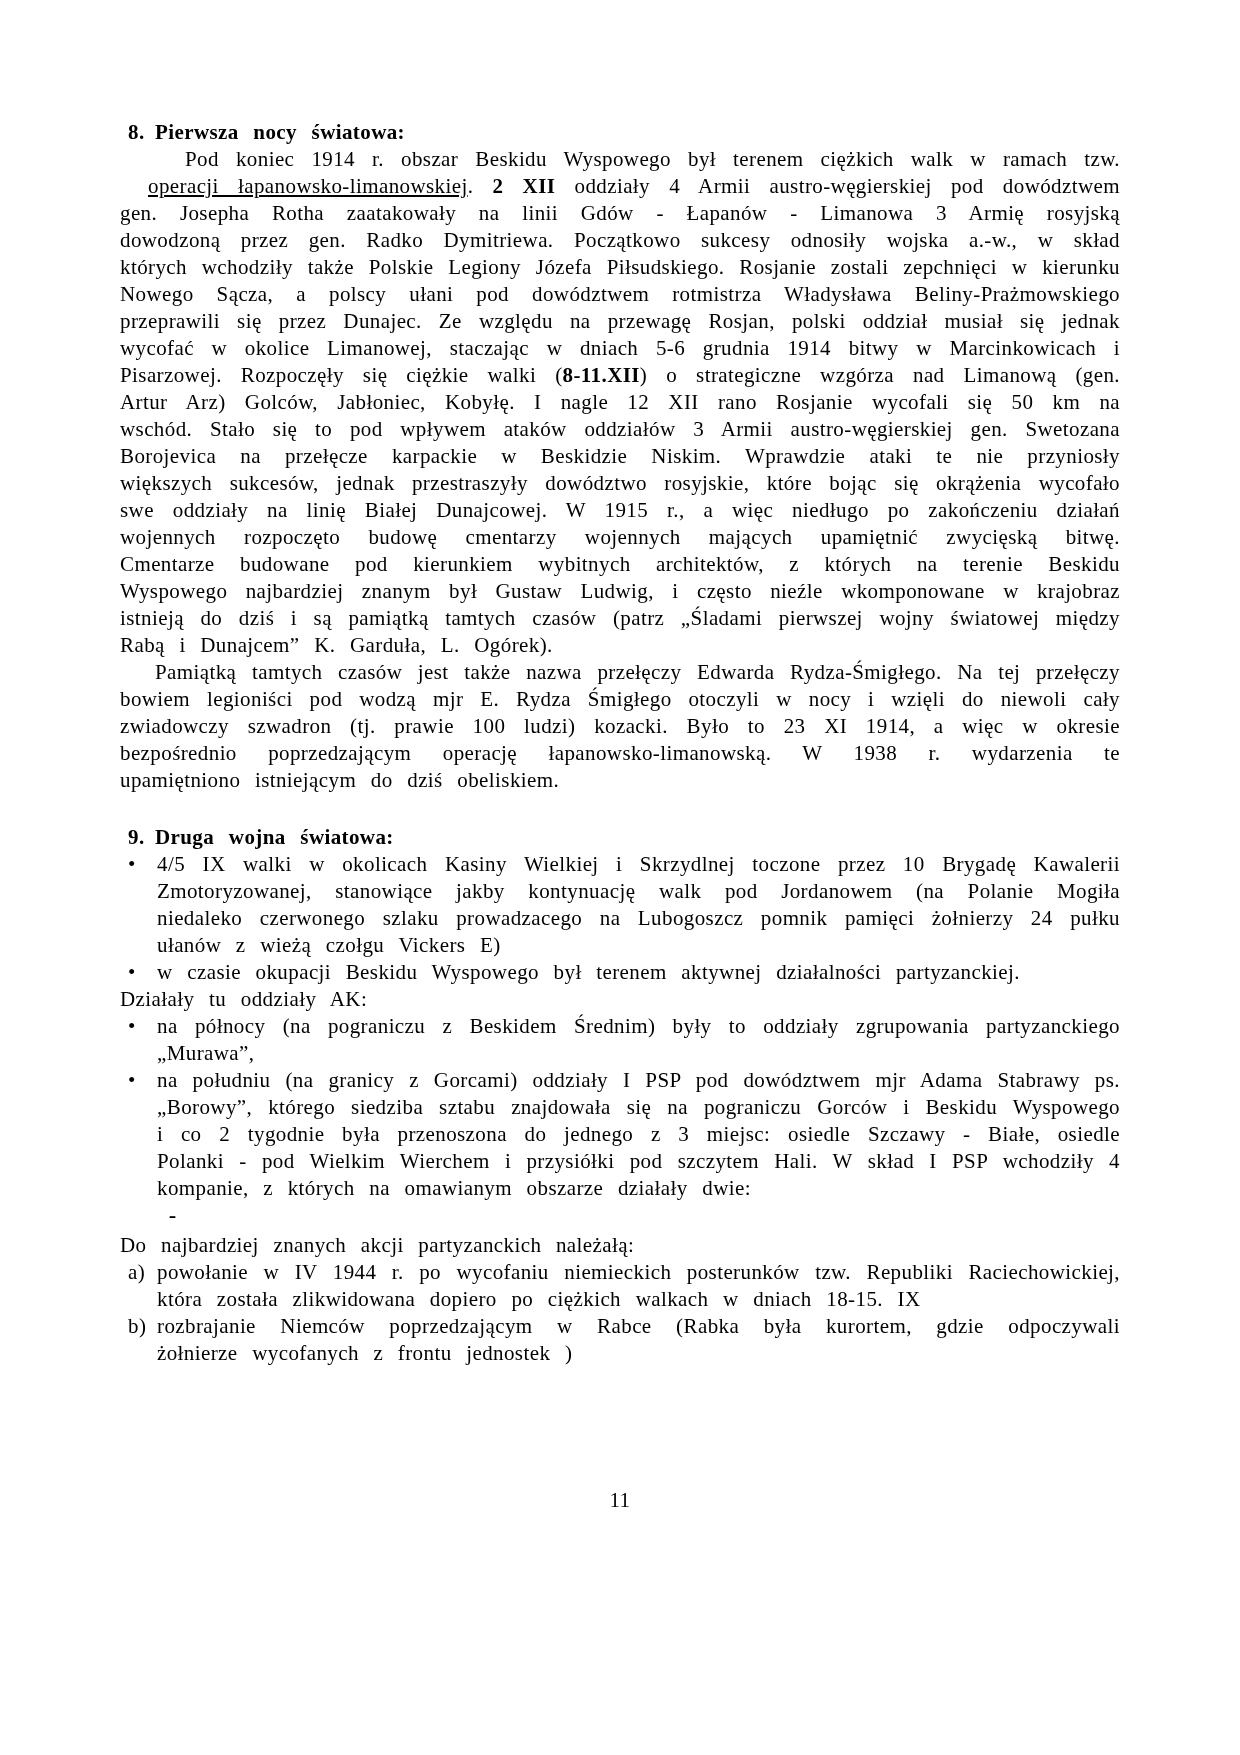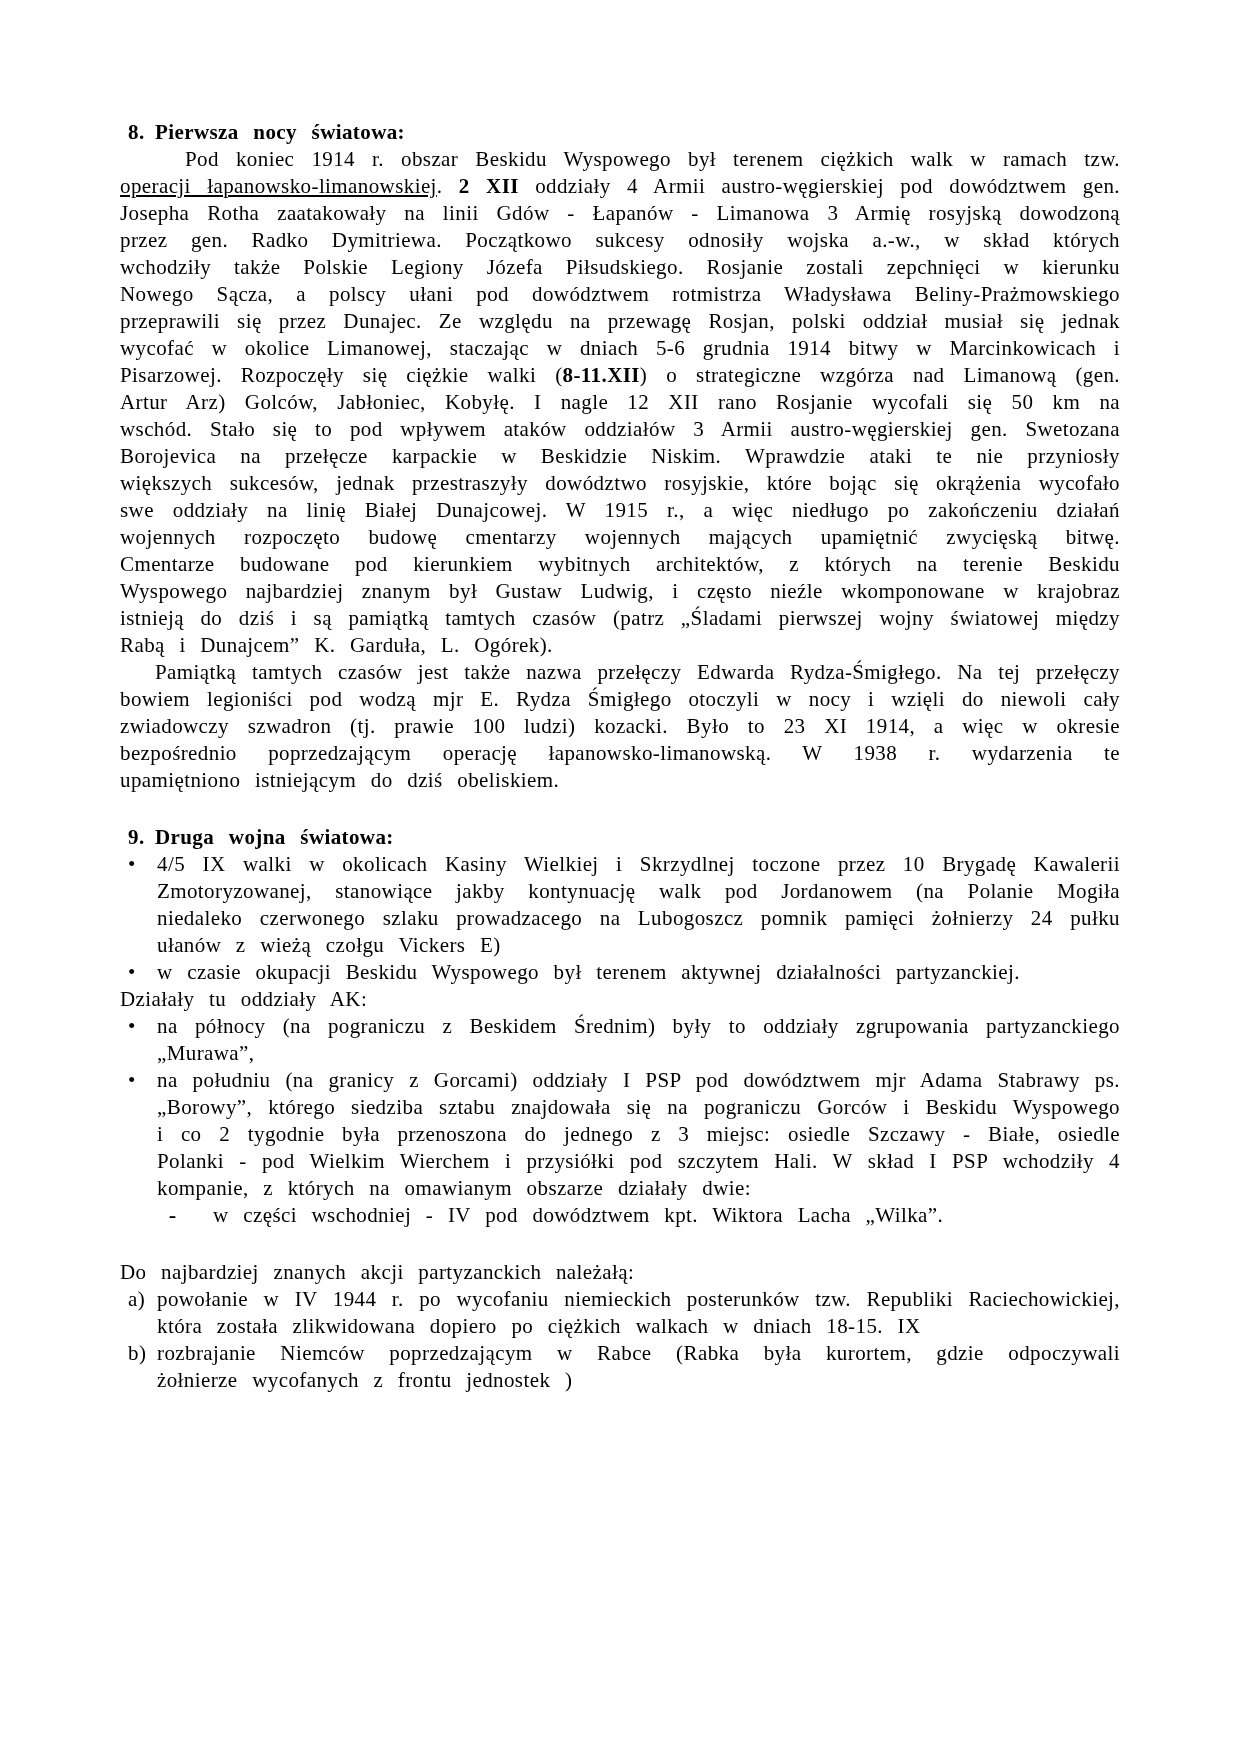--- a/index.html
+++ b/index.html
@@ -32,21 +32,21 @@
     word-spacing: 0;
   }
   .heading { padding-left: 35px; font-weight: bold; }
   .bullet  { padding-left: 37px; }
   .alpha   { padding-left: 37px; }
   .dash    { padding-left: 93px; }
   .dash .marker { left: 49px; }
   .para, .plain { padding-left: 0; }
   .space-before { margin-top: 30px; }
   .bold { font-weight: bold; }
-  .underline { text-decoration: underline; }
+  .underline { text-decoration: underline; margin-left: 28px; }
   .page-number {
     margin-top: 120px;
     text-align: center;
     font-size: 21px;
     line-height: 27px;
   }
 </style>
 </head>
 <body>
 
@@ -55,17 +55,18 @@
   <div class="block heading"><span class="marker">8.</span><span class="bold ">Pierwsza nocy światowa:</span></div>
     <div class="block para" style="text-indent: 65px;"><span class="">Pod koniec 1914 r. obszar Beskidu Wyspowego był terenem ciężkich walk w ramach tzw. </span><span class="underline">operacji łapanowsko-limanowskiej</span><span class="">. </span><span class="bold ">2 XII</span><span class=""> oddziały 4 Armii austro-węgierskiej pod dowództwem gen. Josepha Rotha zaatakowały na linii Gdów - Łapanów - Limanowa 3 Armię rosyjską dowodzoną przez gen. Radko Dymitriewa. Początkowo sukcesy odnosiły wojska a.-w., w skład których wchodziły także Polskie Legiony Józefa Piłsudskiego. Rosjanie zostali zepchnięci w kierunku Nowego Sącza, a polscy ułani pod dowództwem rotmistrza Władysława Beliny-Prażmowskiego przeprawili się przez Dunajec. Ze względu na przewagę Rosjan, polski oddział musiał się jednak wycofać w okolice Limanowej, staczając w dniach 5-6 grudnia 1914 bitwy w Marcinkowicach i Pisarzowej. Rozpoczęły się ciężkie walki (</span><span class="bold ">8-11.XII</span><span class="">) o strategiczne wzgórza nad Limanową (gen. Artur Arz) Golców, Jabłoniec, Kobyłę. I nagle 12 XII rano Rosjanie wycofali się 50 km na wschód. Stało się to pod wpływem ataków oddziałów 3 Armii austro-węgierskiej gen. Swetozana Borojevica na przełęcze karpackie w Beskidzie Niskim. Wprawdzie ataki te nie przyniosły większych sukcesów, jednak przestraszyły dowództwo rosyjskie, które bojąc się okrążenia wycofało swe oddziały na linię Białej Dunajcowej. W 1915 r., a więc niedługo po zakończeniu działań wojennych rozpoczęto budowę cmentarzy wojennych mających upamiętnić zwycięską bitwę. Cmentarze budowane pod kierunkiem wybitnych architektów, z których na terenie Beskidu Wyspowego najbardziej znanym był Gustaw Ludwig, i często nieźle wkomponowane w krajobraz istnieją do dziś i są pamiątką tamtych czasów (patrz „Śladami pierwszej wojny światowej między Rabą i Dunajcem” K. Garduła, L. Ogórek).</span></div>
     <div class="block para" style="text-indent: 35px;"><span class="">Pamiątką tamtych czasów jest także nazwa przełęczy Edwarda Rydza-Śmigłego. Na tej przełęczy bowiem legioniści pod wodzą mjr E. Rydza Śmigłego otoczyli w nocy i wzięli do niewoli cały zwiadowczy szwadron (tj. prawie 100 ludzi) kozacki. Było to 23 XI 1914, a więc w okresie bezpośrednio poprzedzającym operację łapanowsko-limanowską. W 1938 r. wydarzenia te upamiętniono istniejącym do dziś obeliskiem.</span></div>
     <div class="block heading space-before"><span class="marker">9.</span><span class="bold ">Druga wojna światowa:</span></div>
     <div class="block bullet"><span class="marker">•</span><span class="">4/5 IX walki w okolicach Kasiny Wielkiej i Skrzydlnej toczone przez 10 Brygadę Kawalerii Zmotoryzowanej, stanowiące jakby kontynuację walk pod Jordanowem (na Polanie Mogiła niedaleko czerwonego szlaku prowadzacego na Lubogoszcz pomnik pamięci żołnierzy 24 pułku ułanów z wieżą czołgu Vickers E)</span></div>
     <div class="block bullet"><span class="marker">•</span><span class="">w czasie okupacji Beskidu Wyspowego był terenem aktywnej działalności partyzanckiej.</span></div>
     <div class="block plain"><span class="">Działały tu oddziały AK:</span></div>
     <div class="block bullet"><span class="marker">•</span><span class="">na północy (na pograniczu z Beskidem Średnim) były to oddziały zgrupowania partyzanckiego „Murawa”,</span></div>
     <div class="block bullet"><span class="marker">•</span><span class="">na południu (na granicy z Gorcami) oddziały I PSP pod dowództwem mjr Adama Stabrawy ps. „Borowy”, którego siedziba sztabu znajdowała się na pograniczu Gorców i Beskidu Wyspowego i co 2 tygodnie była przenoszona do jednego z 3 miejsc: osiedle Szczawy - Białe, osiedle Polanki - pod Wielkim Wierchem i przysiółki pod szczytem Hali. W skład I PSP wchodziły 4 kompanie, z których na omawianym obszarze działały dwie:</span></div>
     <div class="block dash"><span class="marker">-</span></div>
-    <div class="block dash"><span class="marker">-</span><span class="">w części wschodniej - IV pod dowództwem kpt. Wiktora Lacha „Wilka”.</span></div>
+    <div class="block dash"><span class="marker">-</span></div>
     <div class="block plain space-before"><span class="">Do najbardziej znanych akcji partyzanckich należałą:</span></div>
     <div class="block alpha"><span class="marker">a)</span><span class="">powołanie w IV 1944 r. po wycofaniu niemieckich posterunków tzw. Republiki Raciechowickiej, która została zlikwidowana dopiero po ciężkich walkach w dniach 18-15. IX</span></div>
     <div class="block alpha"><span class="marker">b)</span><span class="">rozbrajanie Niemców poprzedzającym w Rabce (Rabka była kurortem, gdzie odpoczywali żołnierze wycofanych z frontu jednostek )</span></div>
+    <div class="page-number">11</div>
 </div>
 
 </body></html>

